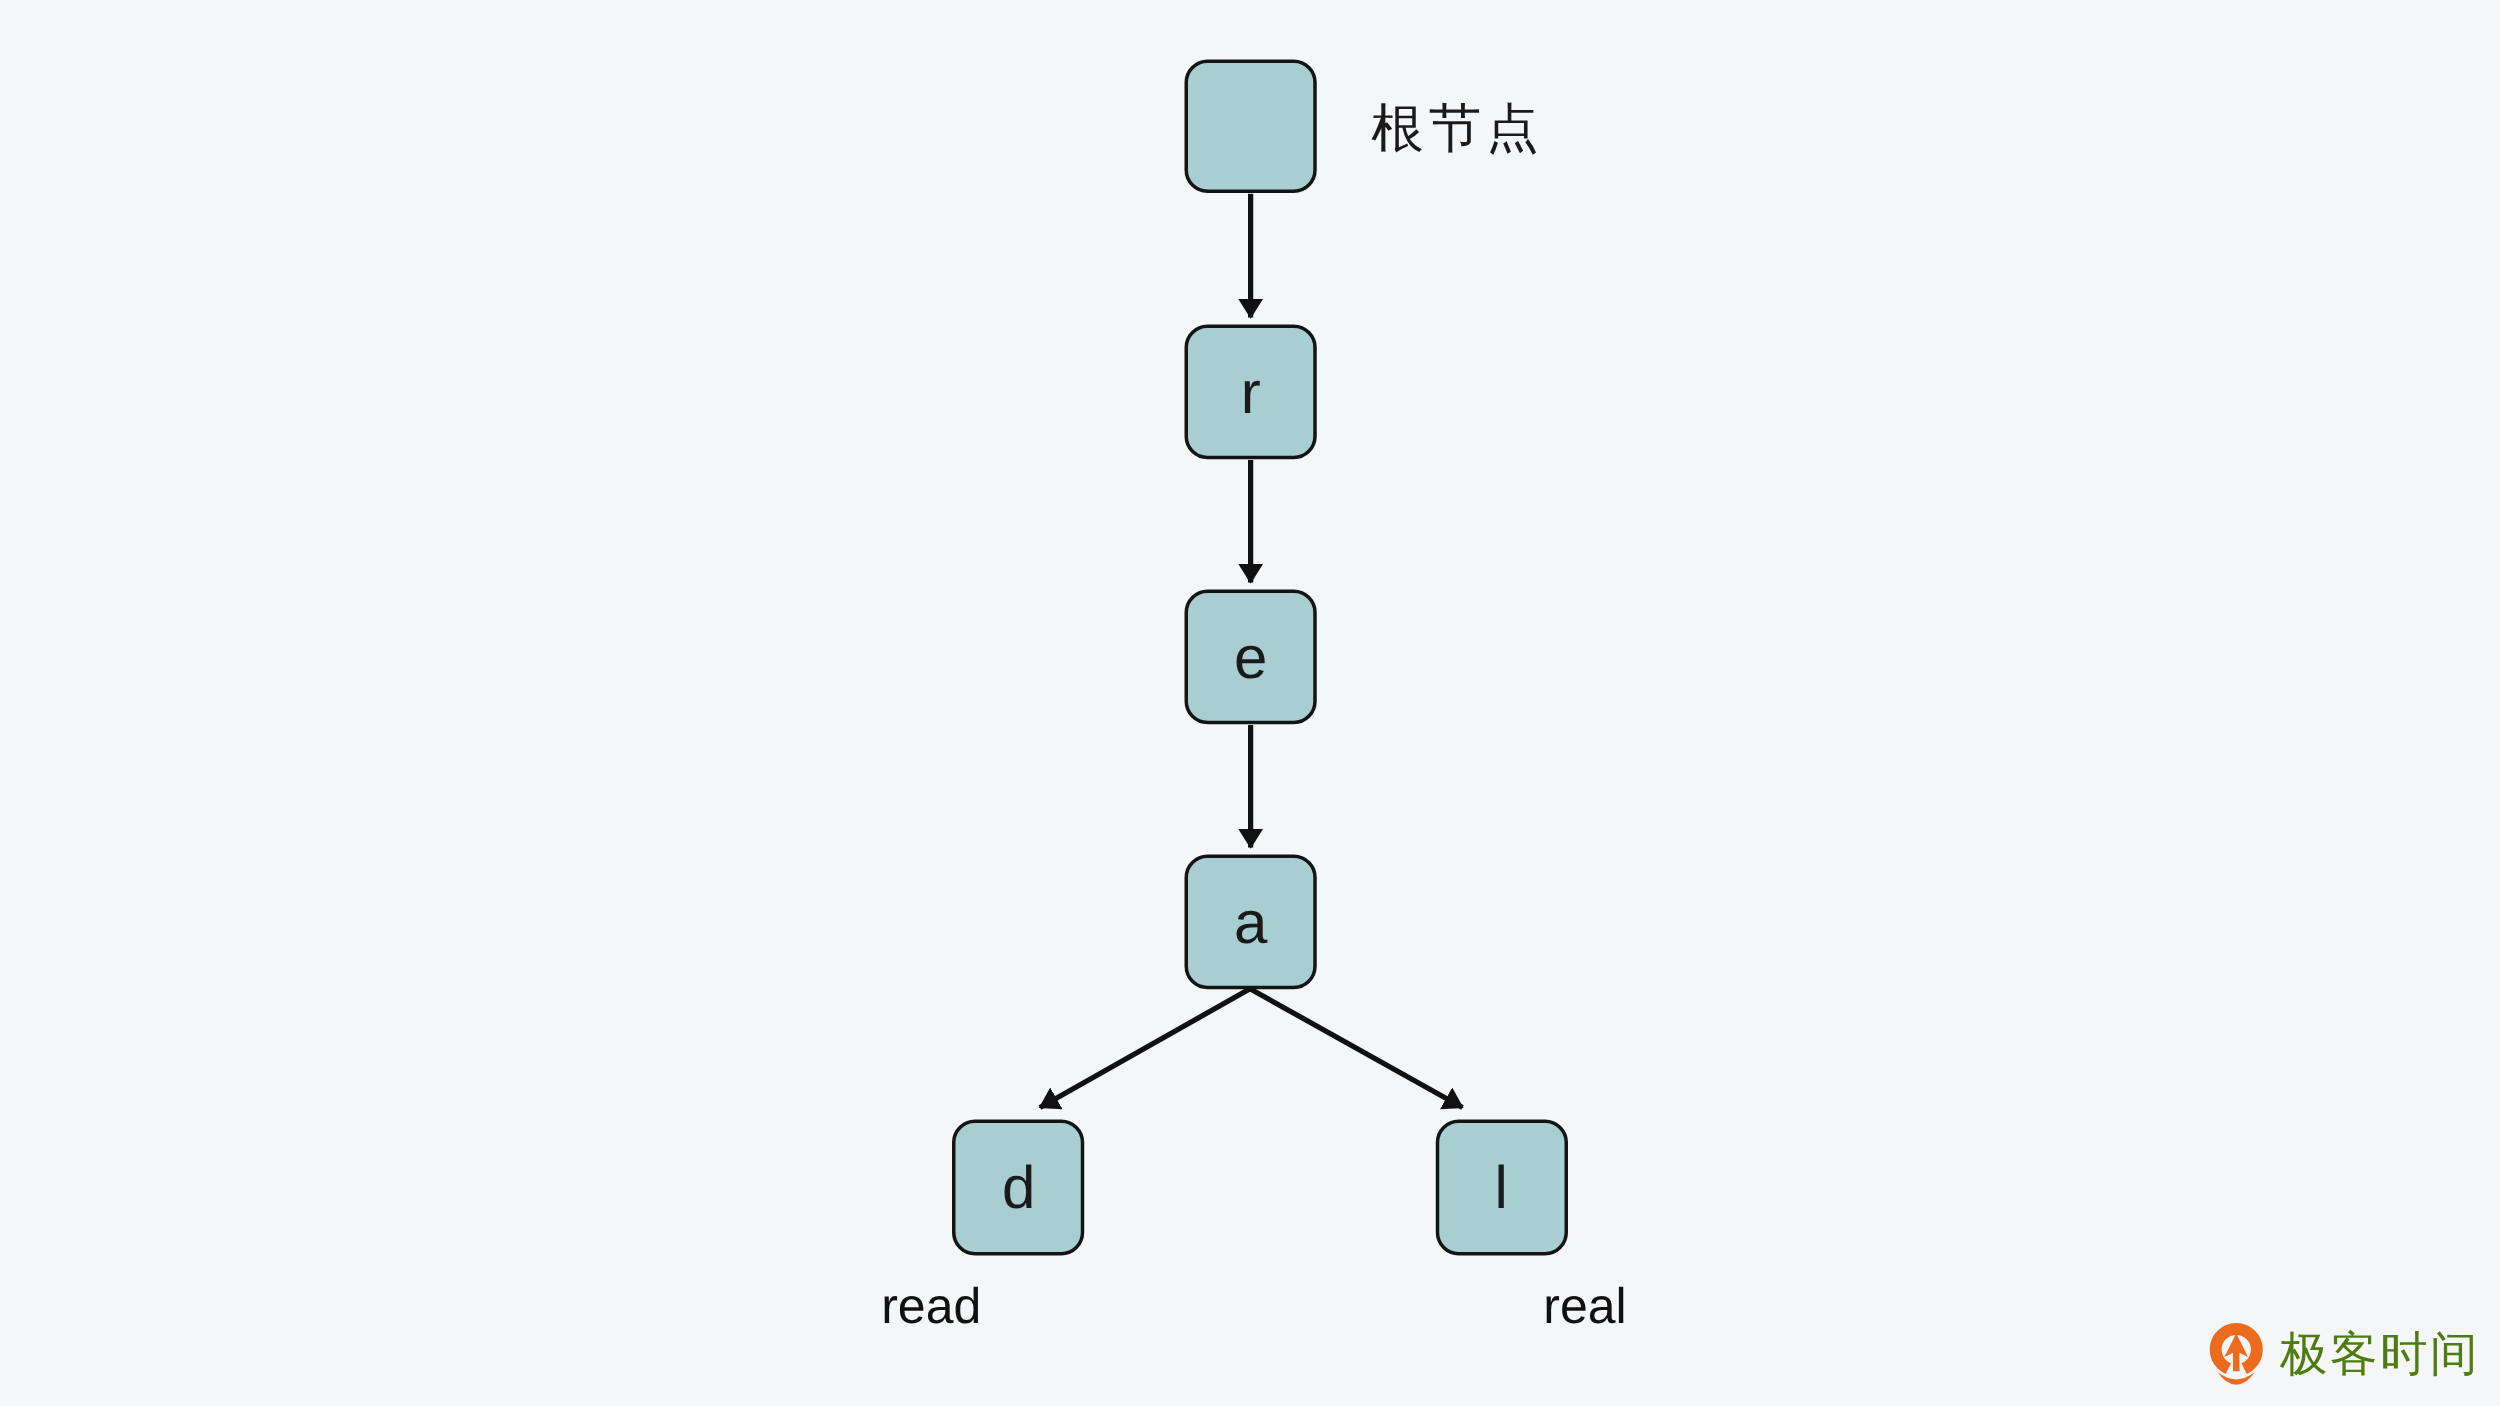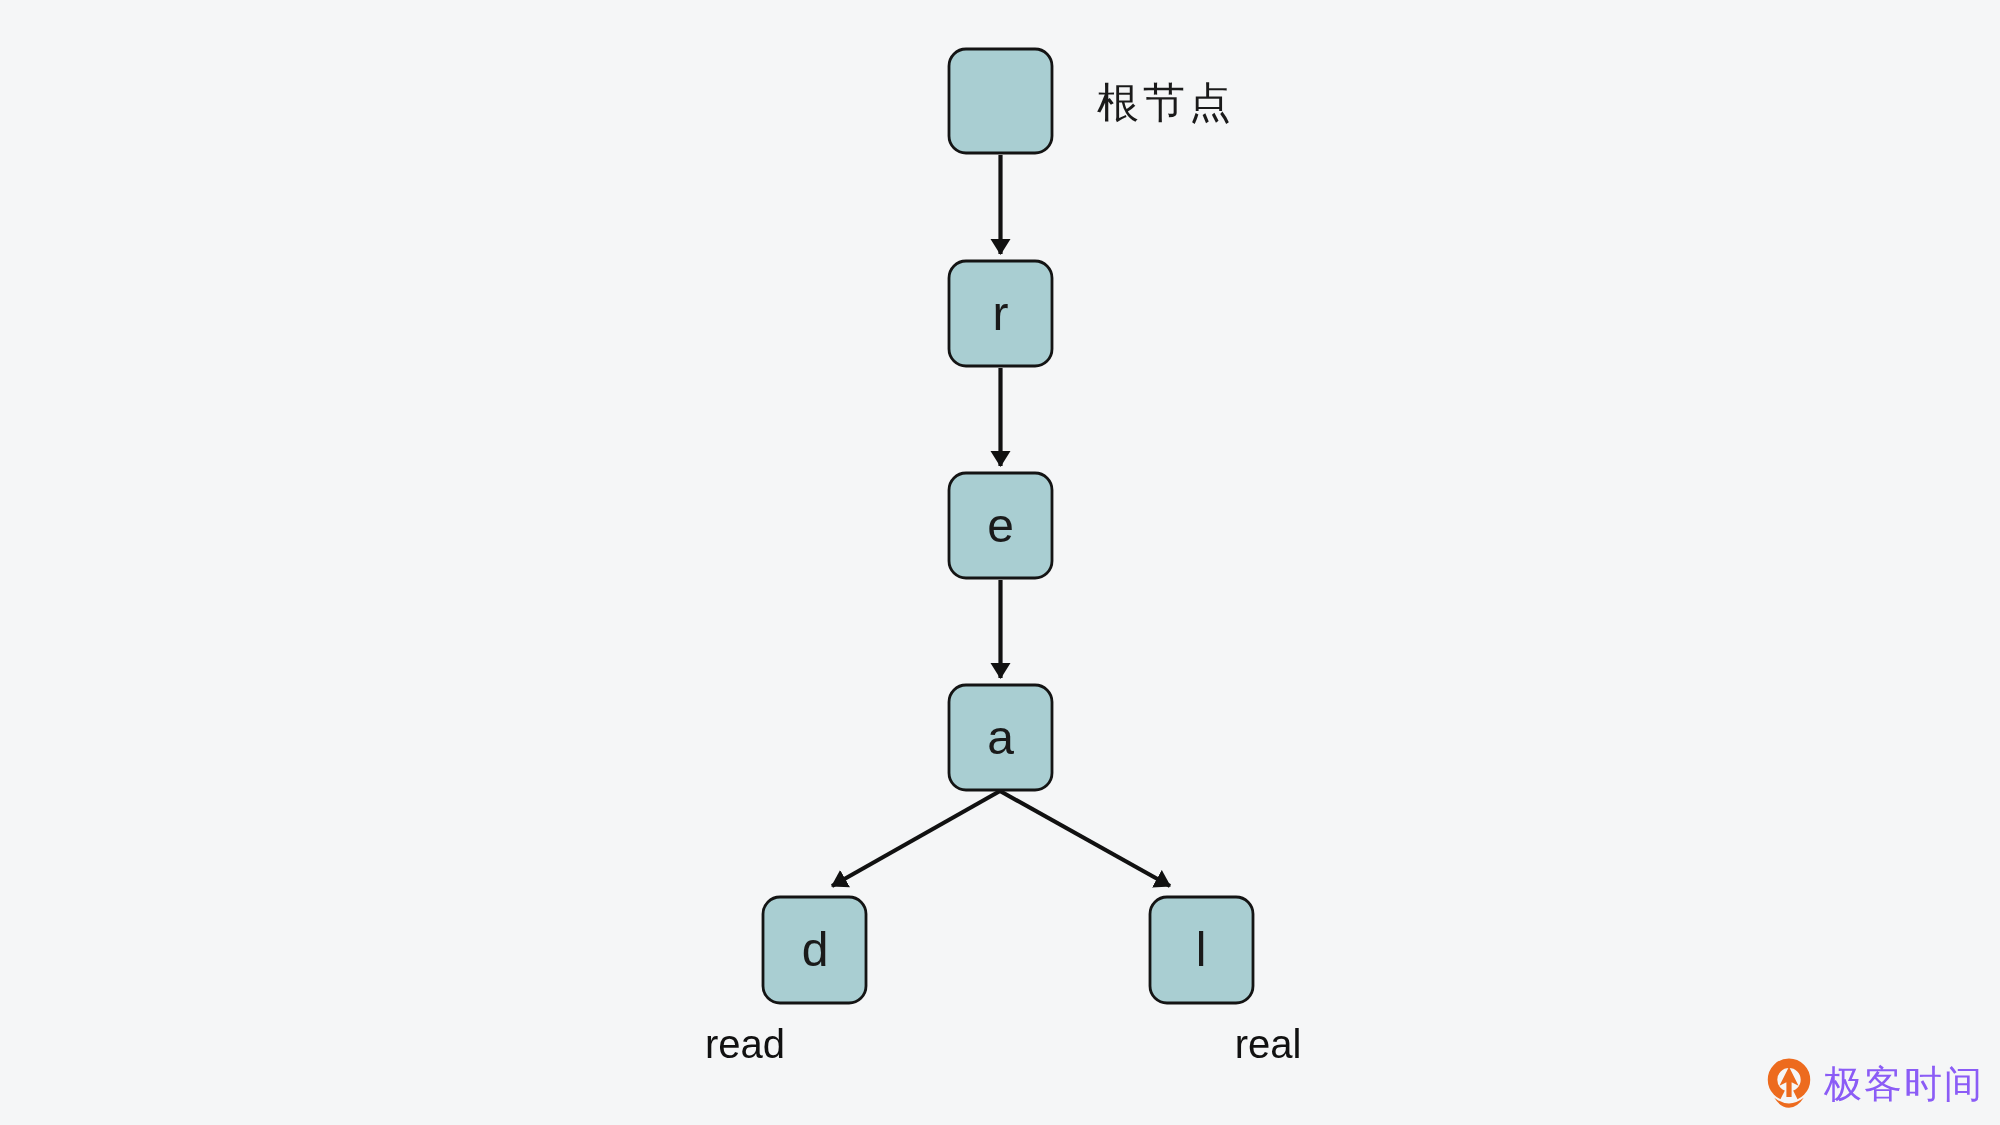--- a/index.html
+++ b/index.html
@@ -59,21 +59,21 @@
     align-items: center;
     gap: 9px;
   }
   .brand-icon {
     width: 52px;
     height: 58px;
     display: block;
   }
   .brand-text {
     font-size: 38px;
-    color: #8b5cf6;
+    color: #4d7c0f;
     letter-spacing: 2px;
     line-height: 1;
   }
 </style>
 </head>
 <body>
 
 <div class="stage">
   <svg class="diagram-svg" viewBox="0 0 2000 1125" xmlns="http://www.w3.org/2000/svg">
     <defs>

